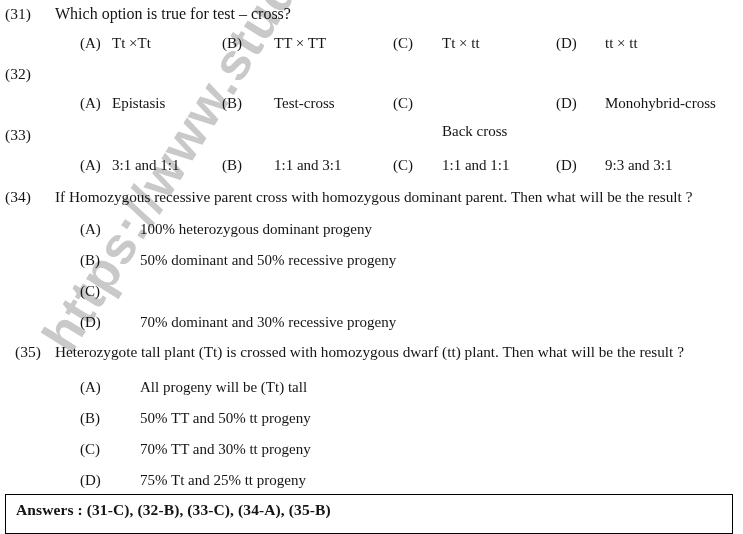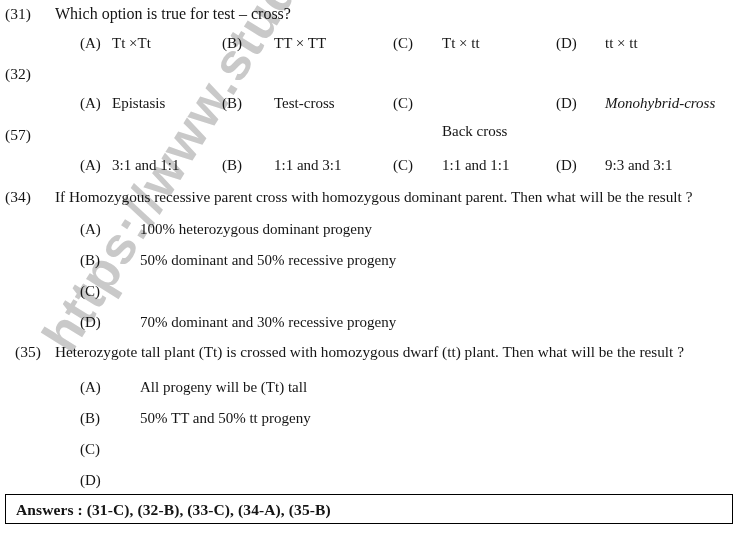--- a/index.html
+++ b/index.html
@@ -125,21 +125,21 @@
     white-space: nowrap;
   }
   .optstack.indent .val { left: 148px; }
 
   
   #answers-box {
     position: absolute;
     left: 5px;
     top: 494px;
     width: 728px;
-    height: 30px;
+    height: 40px;
     box-sizing: border-box;
     border: 1.6px solid #000000;
     background: #ffffff;
     z-index: 3;
   }
   #answers-text {
     position: absolute;
     left: 10px;
     top: 4px;
     font-size: 15.5px;
@@ -195,28 +195,28 @@
       <span class="opt" style="left:222px;">
         <span class="lbl">(B)</span>
         <span class="val" style="left:52px;">Test-cross</span>
       </span>
       <span class="opt" style="left:393px;">
         <span class="lbl">(C)</span>
         <span class="val" style="left:49px;margin-top:28px;">Back cross</span>
       </span>
       <span class="opt" style="left:556px;">
         <span class="lbl">(D)</span>
-        <span class="val" style="left:49px;font-style:italic;">Monohybrid-cross</span>
+        <span class="val" style="left:49px;">Monohybrid-cross</span>
       </span>
     </div>
   </div>
 
   <div class="qblock">
     <div class="qrow" style="top:125px;">
-      <span class="qnum">(57)</span>
+      <span class="qnum">(33)</span>
     </div>
     <div class="optrow" style="top:155px;">
       <span class="opt" style="left:80px;">
         <span class="lbl">(A)</span>
         <span class="val" style="left:32px;">3:1 and 1:1</span>
       </span>
       <span class="opt" style="left:222px;">
         <span class="lbl">(B)</span>
         <span class="val" style="left:52px;">1:1 and 3:1</span>
       </span>
@@ -261,23 +261,25 @@
     <div class="optstack" style="top:377px;">
       <span class="lbl">(A)</span>
       <span class="val">All progeny will be (Tt) tall</span>
     </div>
     <div class="optstack" style="top:408px;">
       <span class="lbl">(B)</span>
       <span class="val">50% TT and 50% tt progeny</span>
     </div>
     <div class="optstack" style="top:439px;">
       <span class="lbl">(C)</span>
+      <span class="val">70% TT and 30% tt progeny</span>
     </div>
     <div class="optstack" style="top:470px;">
       <span class="lbl">(D)</span>
+      <span class="val">75% Tt and 25% tt progeny</span>
     </div>
   </div>
 
   <div id="answers-box">
     <div id="answers-text">Answers :  (31-C), (32-B), (33-C), (34-A), (35-B)</div>
   </div>
 
 </div>
 
 </body></html>

